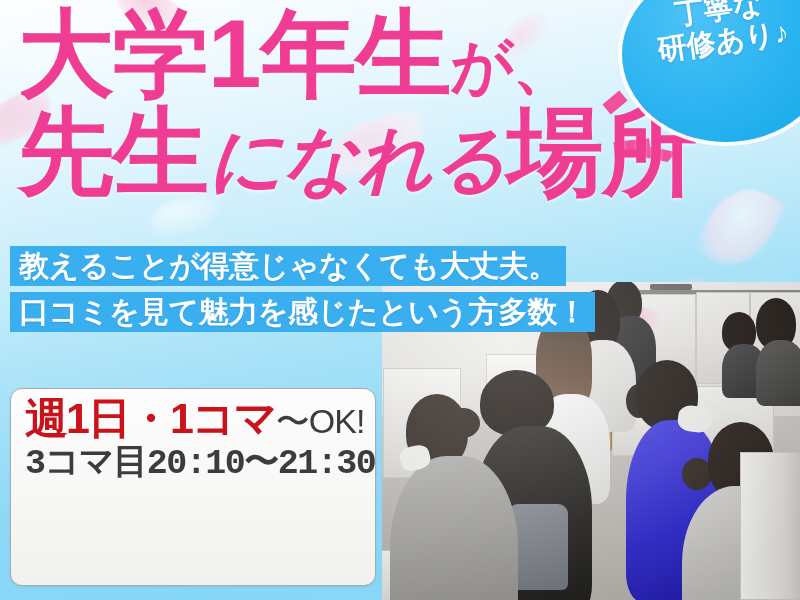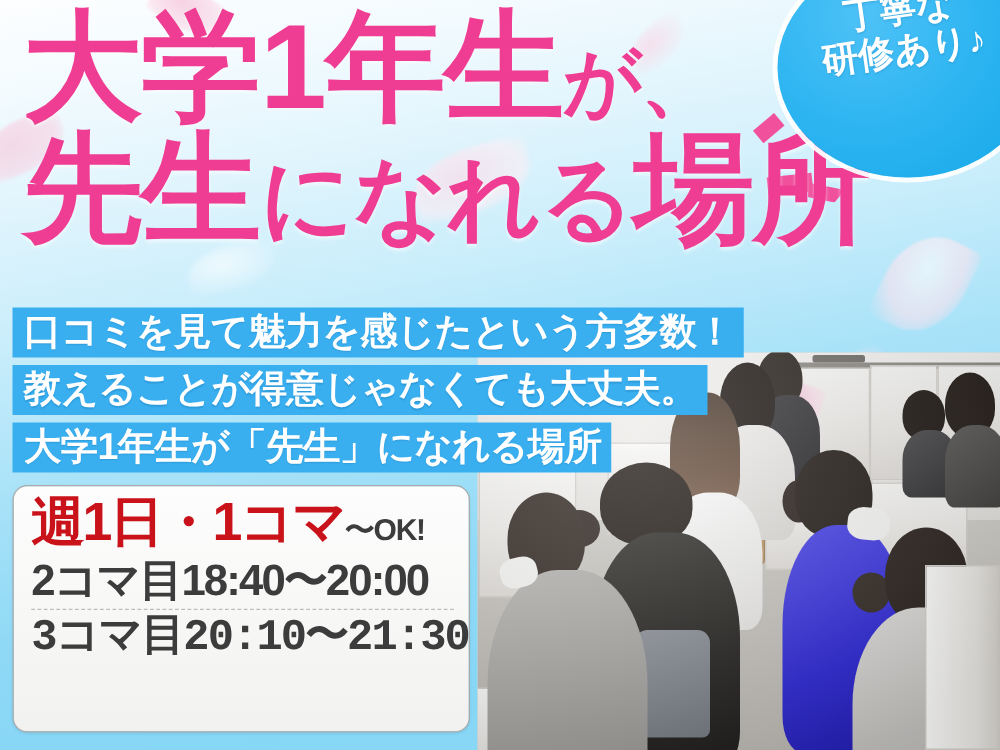--- a/index.html
+++ b/index.html
@@ -216,21 +216,21 @@
     width: 740px;
     color: #ef3d93;
     font-weight: 700;
     line-height: .96;
     letter-spacing: -1px;
     text-shadow: 0 2px 3px rgba(255,255,255,.55);
     z-index: 4;
   }
   .hl-line { white-space: nowrap; display: block; }
   .hl-big   { font-size: 96px; }
-  .hl-mid   { font-size: 74px; }
+  .hl-mid   { font-size: 74px; font-style: italic; }
   .hl-small { font-size: 62px; }
   .hl-line2 { margin-top: 6px; }
 
   
   .badge {
     position: absolute;
     left: 622px;
     top: -34px;
     width: 208px;
     height: 176px;
@@ -302,22 +302,22 @@
     margin-bottom: 1px;
   }
   .sched-head .emph {
     color: #c9121a;
     font-weight: 700;
     font-size: 43px;
     letter-spacing: -2px;
   }
   .sched-head .ok {
     color: #3c3c3c;
-    font-weight: 700;
-    font-size: 24px;
+    font-weight: 400;
+    font-size: 34px;
     letter-spacing: -1px;
     text-align: right;
   }
   .sched-rows { margin-top: 1px; }
   .sched-row {
     color: #3c3c3c;
     font-weight: 700;
     font-size: 35px;
     line-height: 45px;
     letter-spacing: -1.5px;
@@ -423,28 +423,26 @@
 
   <div class="badge">
     <div class="badge-disc"></div>
     <div class="badge-text">
       <div>丁寧な</div>
       <div>研修あり♪</div>
     </div>
   </div>
 
   <div class="bars">
+    <span class="bar-row"><span class="bar">教えることが得意じゃなくても大丈夫。</span></span>
     <span class="bar-row"><span class="bar">口コミを見て魅力を感じたという方多数！</span></span>
-    <span class="bar-row"><span class="bar">教えることが得意じゃなくても大丈夫。</span></span>
-    <span class="bar-row"><span class="bar">大学1年生が「先生」になれる場所</span></span>
   </div>
 
   <div class="sched">
     <div class="sched-head">
       <span class="emph">週1日・1コマ</span><span class="ok">〜OK!</span>
     </div>
     <div class="sched-rows">
-      <div class="sched-row">2コマ目18:40〜20:00</div>
       <div class="sched-row">3コマ目20:10〜21:30</div>
     </div>
   </div>
 
 </div>
 
 </body></html>

